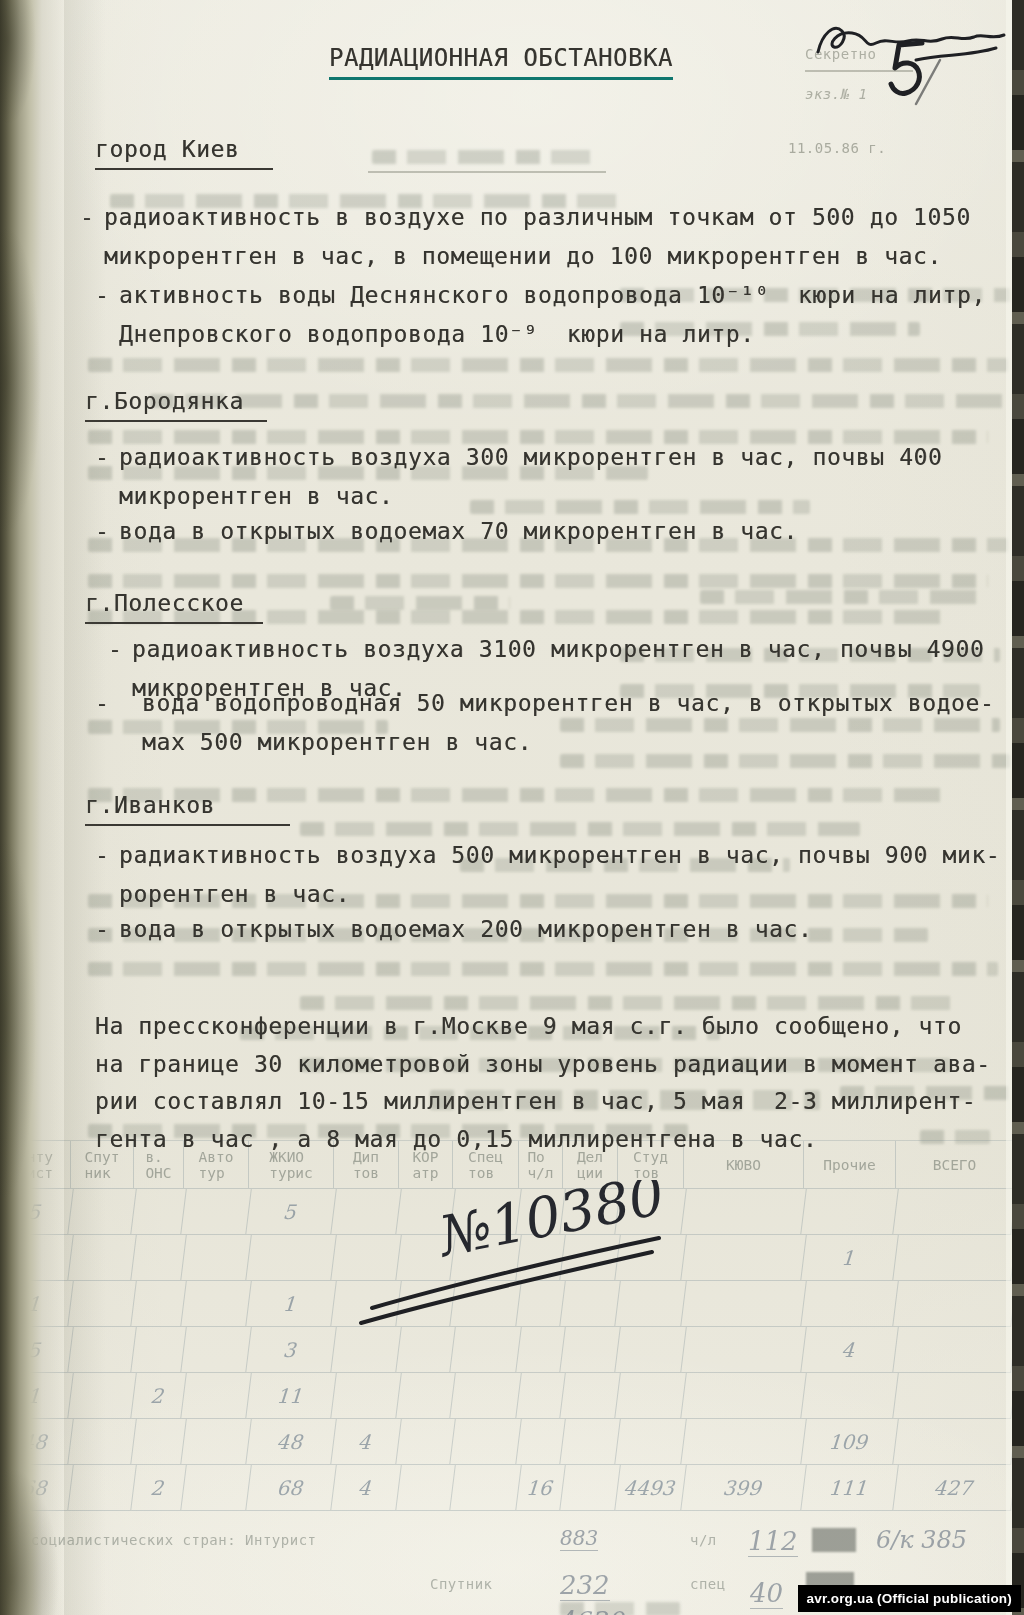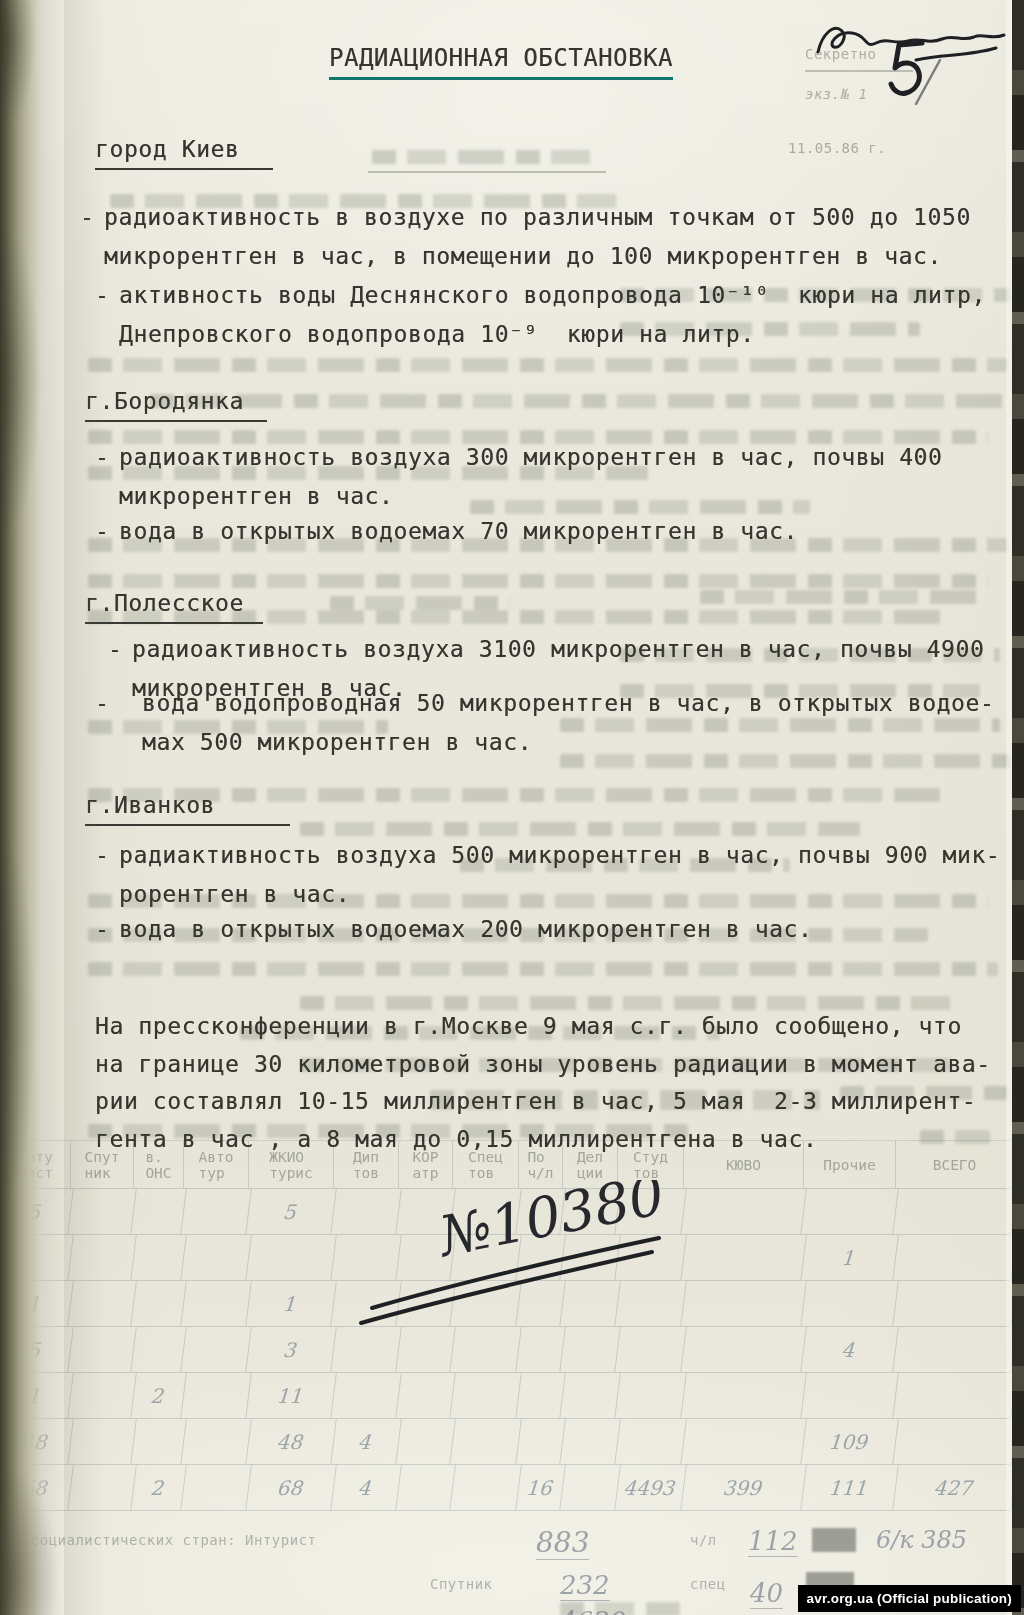--- a/index.html
+++ b/index.html
@@ -301,21 +301,21 @@
     <path class="hand-ink" stroke-width="2.5" opacity=".55" d="M30,68 L54,24"></path>
   </svg>
 
   <svg class="hand-svg" style="left:352px;top:1180px;" width="345" height="158" viewBox="0 0 345 158">
     <text class="hand-text" x="92" y="76" font-size="55" transform="rotate(-11 92 76)">№10380</text>
     <path class="hand-ink" stroke-width="4" d="M20,128 C110,102 230,74 307,58"></path>
     <path class="hand-ink" stroke-width="4" d="M9,143 C100,117 220,90 300,72"></path>
   </svg>
 
   <div class="bleed-text" style="left:4px;top:1532px;color:rgba(120,128,118,.55);">их социалистических стран: Интурист</div>
-  <div class="faint-hand u" style="left:536px;top:1526px;font-size:28px;text-align:center;">883</div>
+  <div class="faint-hand u" style="left:560px;top:1526px;font-size:20px;text-align:center;">883</div>
   <div class="bleed-text" style="left:690px;top:1532px;color:rgba(120,128,118,.55);">ч/л</div>
   <div class="faint-hand u" style="left:748px;top:1526px;font-size:26px;">112</div>
   <div class="dark-block" style="left:812px;top:1528px;width:44px;height:24px;"></div>
   <div class="faint-hand" style="left:876px;top:1526px;font-size:24px;">6/к 385</div>
 
   <div class="bleed-text" style="left:430px;top:1576px;color:rgba(120,128,118,.55);">Спутник</div>
   <div class="faint-hand u" style="left:560px;top:1570px;font-size:26px;">232</div>
   <div class="bleed-text" style="left:690px;top:1576px;color:rgba(120,128,118,.55);">спец</div>
   <div class="faint-hand u" style="left:750px;top:1570px;font-size:26px;margin-top:8px;">40</div>
   <div class="dark-block" style="left:806px;top:1572px;width:48px;height:24px;"></div>

